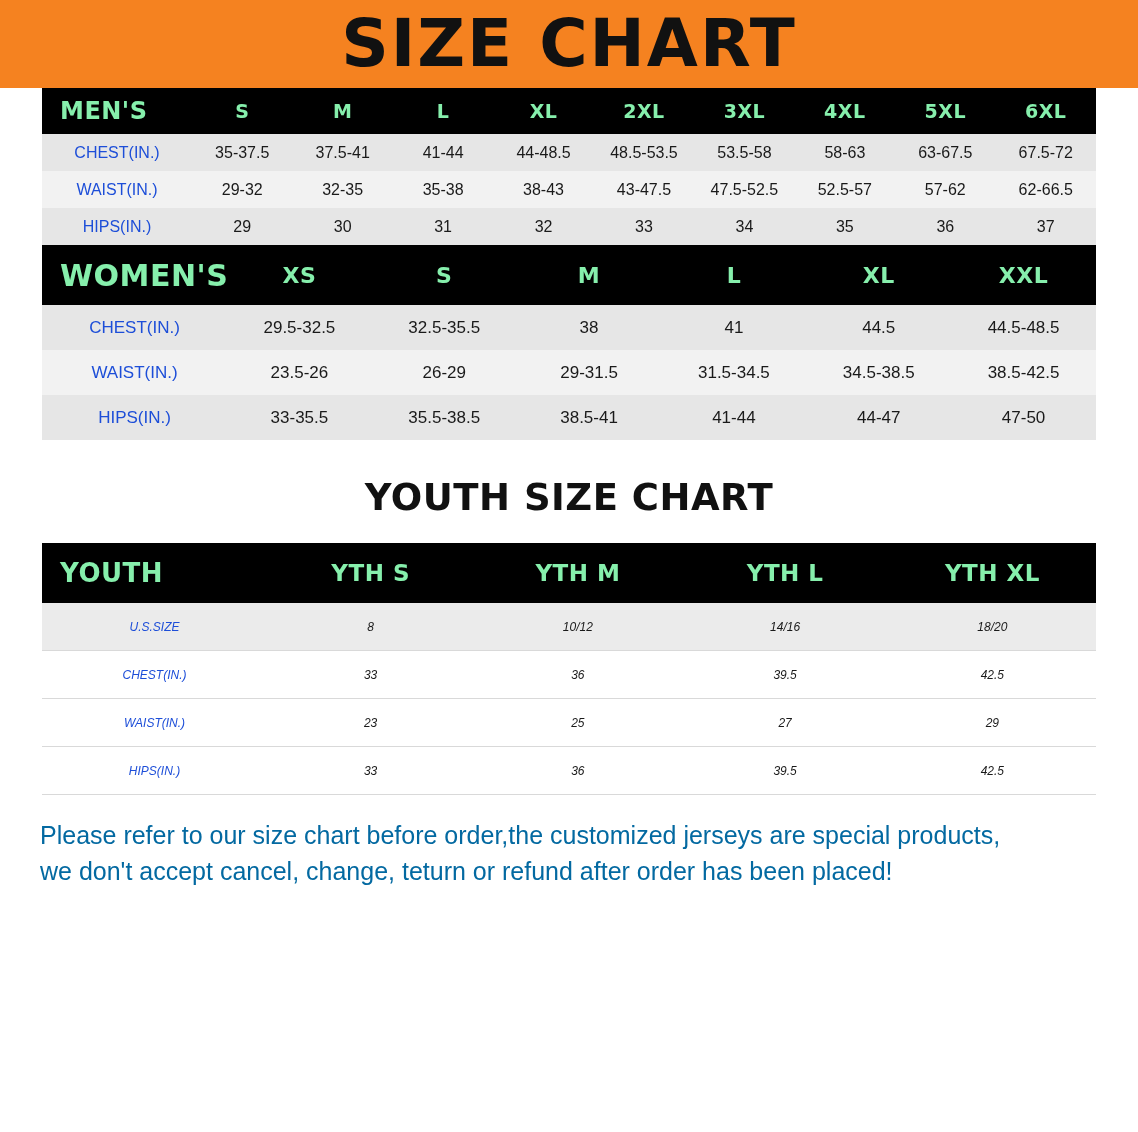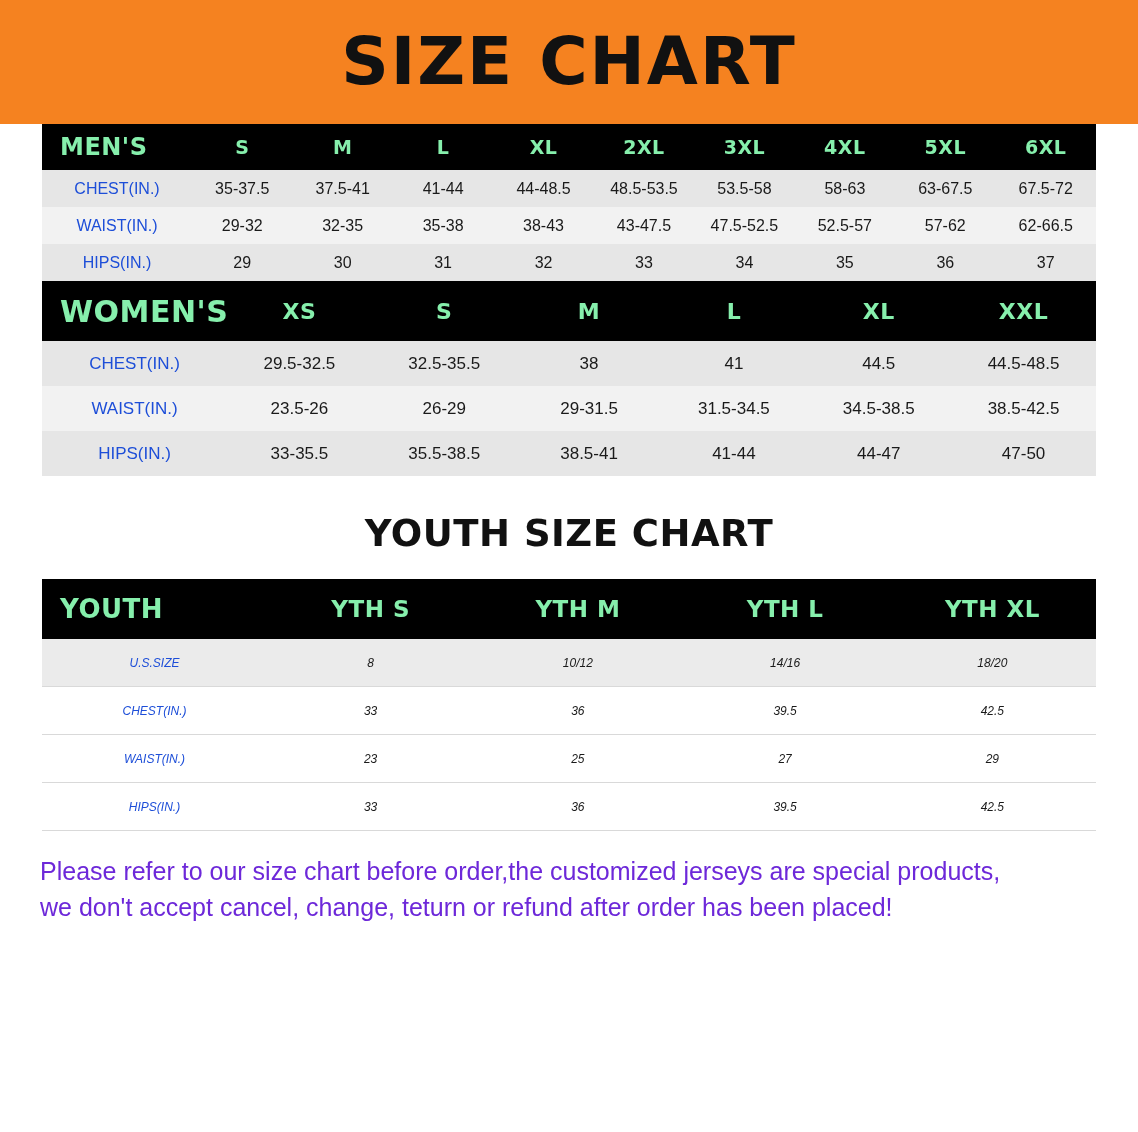--- a/index.html
+++ b/index.html
@@ -15,21 +15,21 @@
   }
   .page {
     width: 1138px;
     height: 1132px;
     position: relative;
     background: #ffffff;
   }
   
   .banner {
     width: 100%;
-    height: 124px;
+    height: 88px;
     background: #F58220;
     display: flex;
     align-items: center;
     justify-content: center;
   }
   .banner-title {
     font-family: "DejaVu Sans", sans-serif;
     font-weight: bold;
     font-size: 66px;
     letter-spacing: 2px;
@@ -112,21 +112,21 @@
   #youth-table thead th.rowlabel { font-size: 26px; }
   #youth-table tbody td { height: 45px; font-size: 12px; font-style: italic; }
   #youth-table tbody tr { background: #ffffff; }
   #youth-table tbody tr:nth-child(1) { background: #ebebeb; }
   #youth-table tbody td { border-bottom: 1px solid #d9d9d9; }
   #youth-table col.c0 { width: 225px; }
 
   
   .note {
     margin: 22px 40px 0 40px;
-    color: #6d28d9;
+    color: #0369a1;
     font-family: "Liberation Sans", sans-serif;
     font-size: 25px;
     line-height: 1.45;
     text-align: left;
   }
   .note span { display: block; }
 </style>
 </head>
 <body>
 

